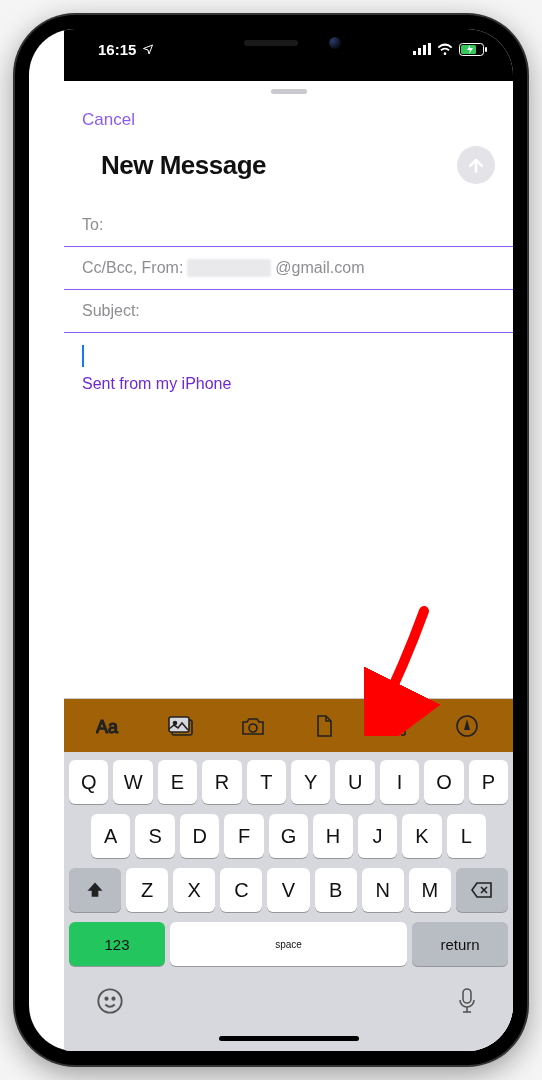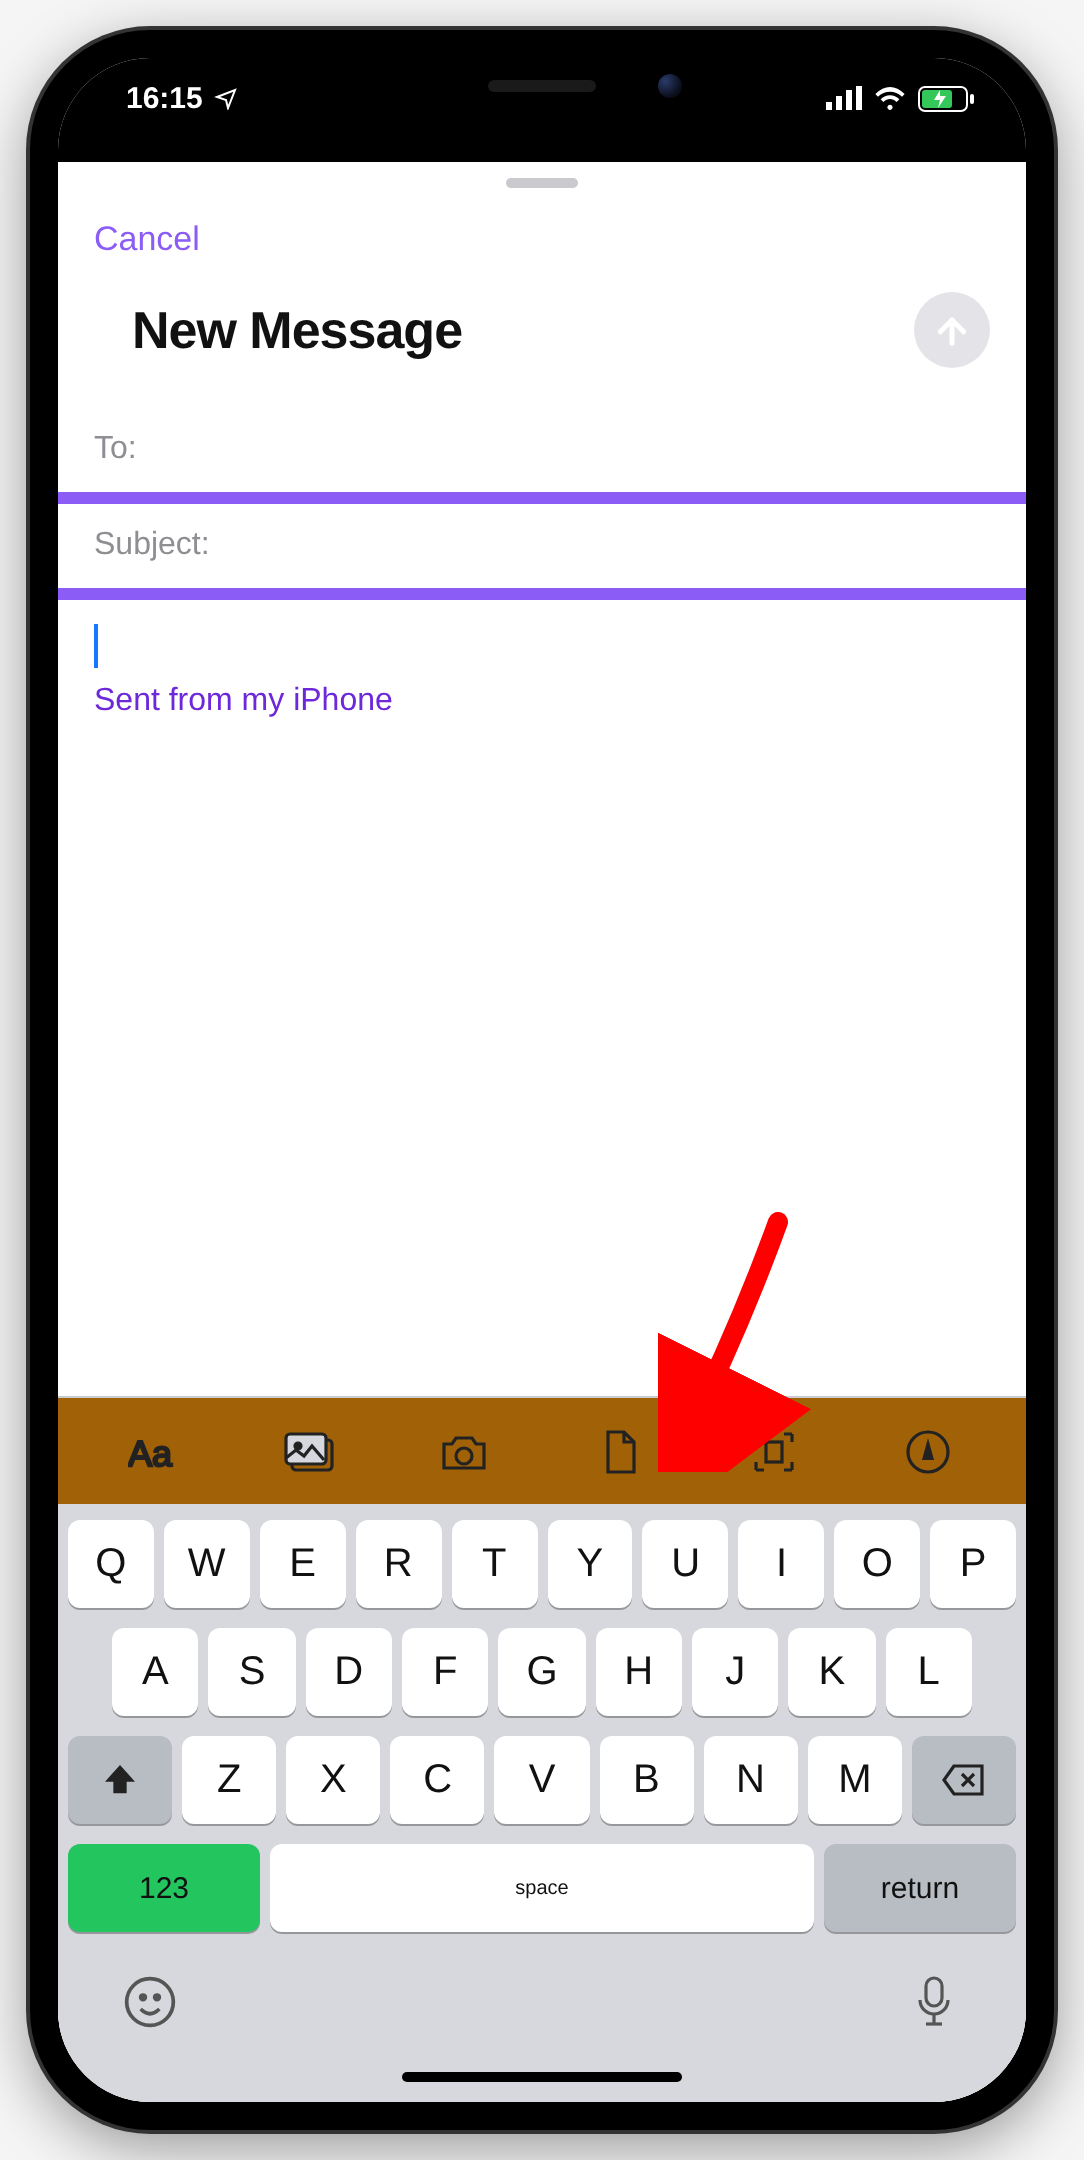--- a/index.html
+++ b/index.html
@@ -18,20 +18,21 @@
     box-shadow: 0 0 0 2px #333, 0 8px 30px rgba(0,0,0,0.4);
     position: relative;
   }
   .screen {
     width: 100%; height: 100%;
     background: #fff;
     border-radius: 46px;
     overflow: hidden;
     display: flex; flex-direction: column;
     position: relative;
+    padding-left: 35px;
   }
   
   .notch {
     position: absolute;
     top: 0; left: 50%; transform: translateX(-50%);
     width: 200px; height: 28px;
     background: #000;
     border-bottom-left-radius: 18px;
     border-bottom-right-radius: 18px;
     z-index: 50;
@@ -100,21 +101,21 @@
     width: 38px; height: 38px; border-radius: 50%;
     background: #e4e4e8;
     border: none;
     display: flex; align-items: center; justify-content: center;
   }
 
   
   .field {
     display: flex; align-items: center; gap: 4px;
     padding: 12px 18px;
-    border-bottom: 6px solid #8b5cf6;
+    border-bottom: 1px solid #8b5cf6;
     font-size: 16px;
     color: #8e8e93;
   }
   .field .val { color: #8e8e93; }
   .redacted {
     width: 84px; height: 18px;
     background: #e9e9ec;
     filter: blur(1px);
     display: inline-block;
     border-radius: 2px;
@@ -247,20 +248,25 @@
         <button class="send-btn">
           <svg width="20" height="20" viewBox="0 0 24 24" fill="none" stroke="#fff" stroke-width="3" stroke-linecap="round" stroke-linejoin="round">
               <path d="M12 20V6"></path>
               <path d="M5 13l7-7 7 7"></path>
             </svg>
         </button>
       </div>
 
       <div class="field">
         <span>To:</span>
+      </div>
+      <div class="field">
+        <span>Cc/Bcc, From:</span>
+        <span class="redacted"></span>
+        <span class="val">@gmail.com</span>
       </div>
       <div class="field">
         <span>Subject:</span>
       </div>
 
       <div class="body-area">
         <div class="caret"></div>
         <div class="signature">Sent from my iPhone</div>
       </div>
 

